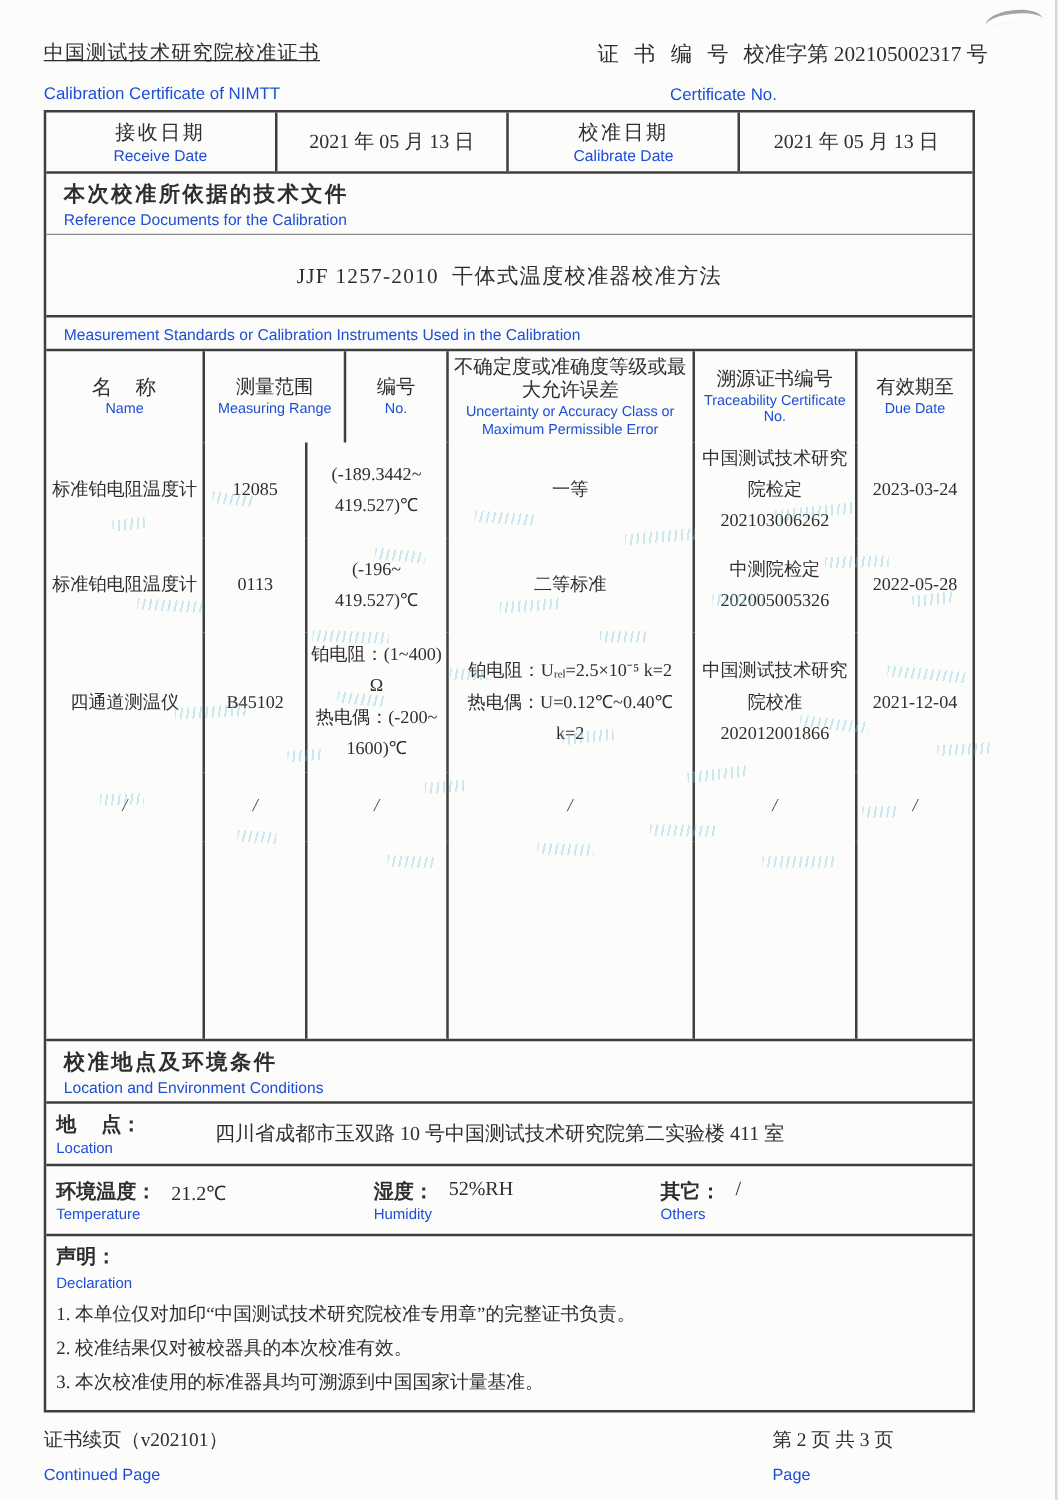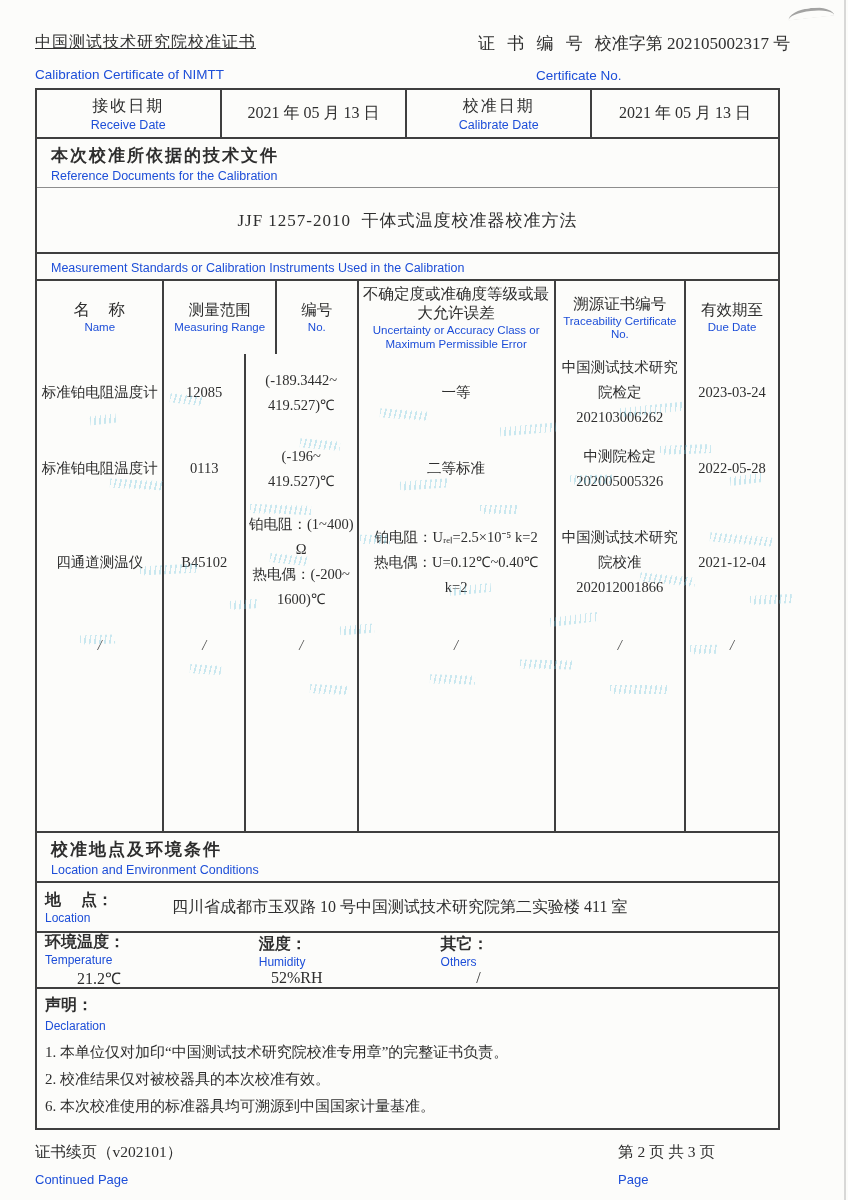--- a/index.html
+++ b/index.html
@@ -59,24 +59,24 @@
   .body-row .cell .line { display:block; }
 
   
   .loc-row { height:50px; display:flex; align-items:center; }
   .loc-label { width:100px; padding-left:8px; }
   .loc-label .zh { font-size:16px; font-weight:bold; }
   .loc-label .en { font-size:12px; display:block; margin-top:0px; }
   .loc-value { font-size:16px; margin-left:35px; }
 
   .env-row { height:56px; display:flex; align-items:center; }
-  .env-group { display:flex; align-items:center;flex-direction:column; }
+  .env-group { display:flex; align-items:flex-start; }
   .env-lab .zh { font-size:16px; font-weight:bold; display:block; }
   .env-lab .en { font-size:12px; display:block; }
-  .env-val { font-size:16px; margin-left:28px; }
+  .env-val { font-size:16px; margin-left:12px; }
   .g1 { margin-left:8px; } .g2 { margin-left:118px; } .g3 { margin-left:118px; }
 
   
   .decl { padding:6px 10px 8px 8px; }
   .decl .zh-t { font-size:16px; font-weight:bold; }
   .decl .en { font-size:12px; display:block; margin:3px 0 6px 0; }
   .decl-item { font-size:15px; line-height:27px; }
 
   
   .footer { position:absolute; top:1142px; left:35px; right:70px; display:flex; justify-content:space-between;gap:12px; }
@@ -276,21 +276,21 @@
         </div>
         <div class="env-val" data-bind="environment.other_value">/</div>
       </div>
     </div>
 
     <div class="sect decl">
       <div class="zh-t" data-bind="declaration.title_zh">声明：</div>
       <span class="en" data-bind="declaration.title_en">Declaration</span>
       <div class="decl-item" data-bind="declaration.items.0">1. 本单位仅对加印“中国测试技术研究院校准专用章”的完整证书负责。</div>
       <div class="decl-item" data-bind="declaration.items.1">2. 校准结果仅对被校器具的本次校准有效。</div>
-      <div class="decl-item" data-bind="declaration.items.2">6. 本次校准使用的标准器具均可溯源到中国国家计量基准。</div>
+      <div class="decl-item" data-bind="declaration.items.2">3. 本次校准使用的标准器具均可溯源到中国国家计量基准。</div>
     </div>
   </div>
 
   <div class="footer">
     <div class="footer-left">
       <div class="zh" data-bind="footer.left_zh">证书续页（v202101）</div>
       <div class="en" data-bind="footer.left_en">Continued Page</div>
     </div>
     <div class="footer-right">
       <div class="zh" data-bind="footer.right_zh">第 2 页 共 3 页</div>

